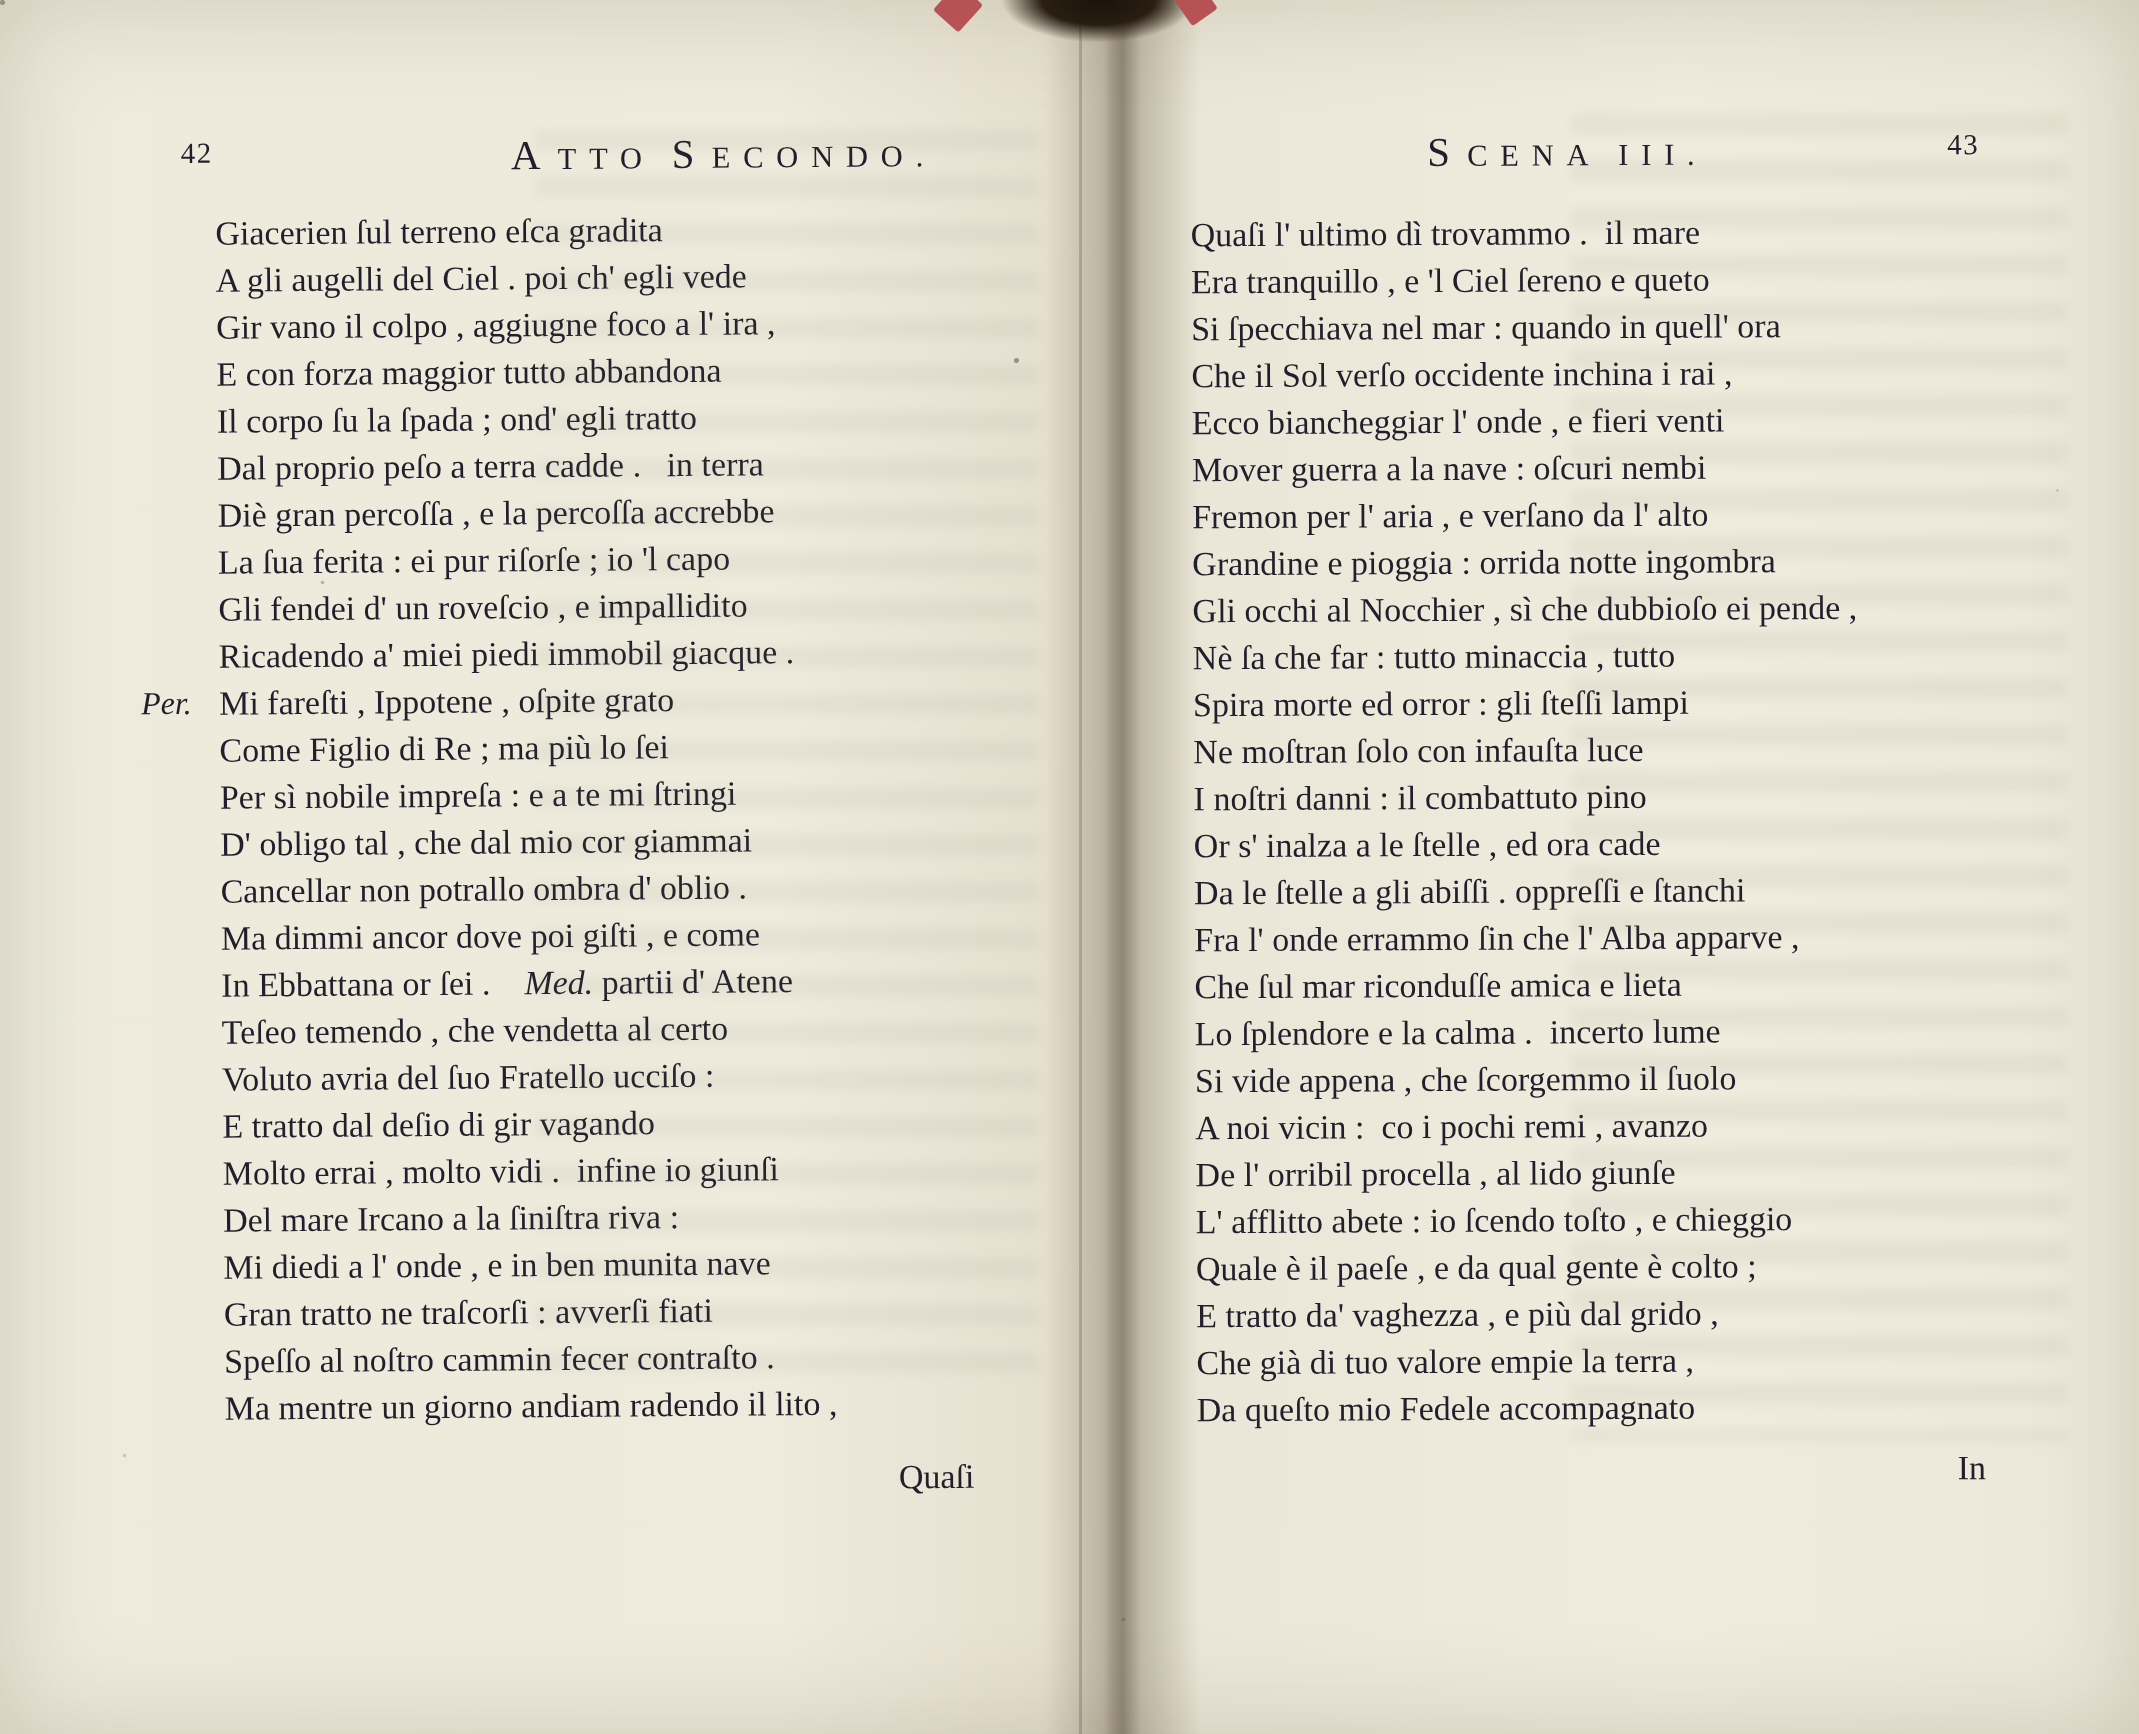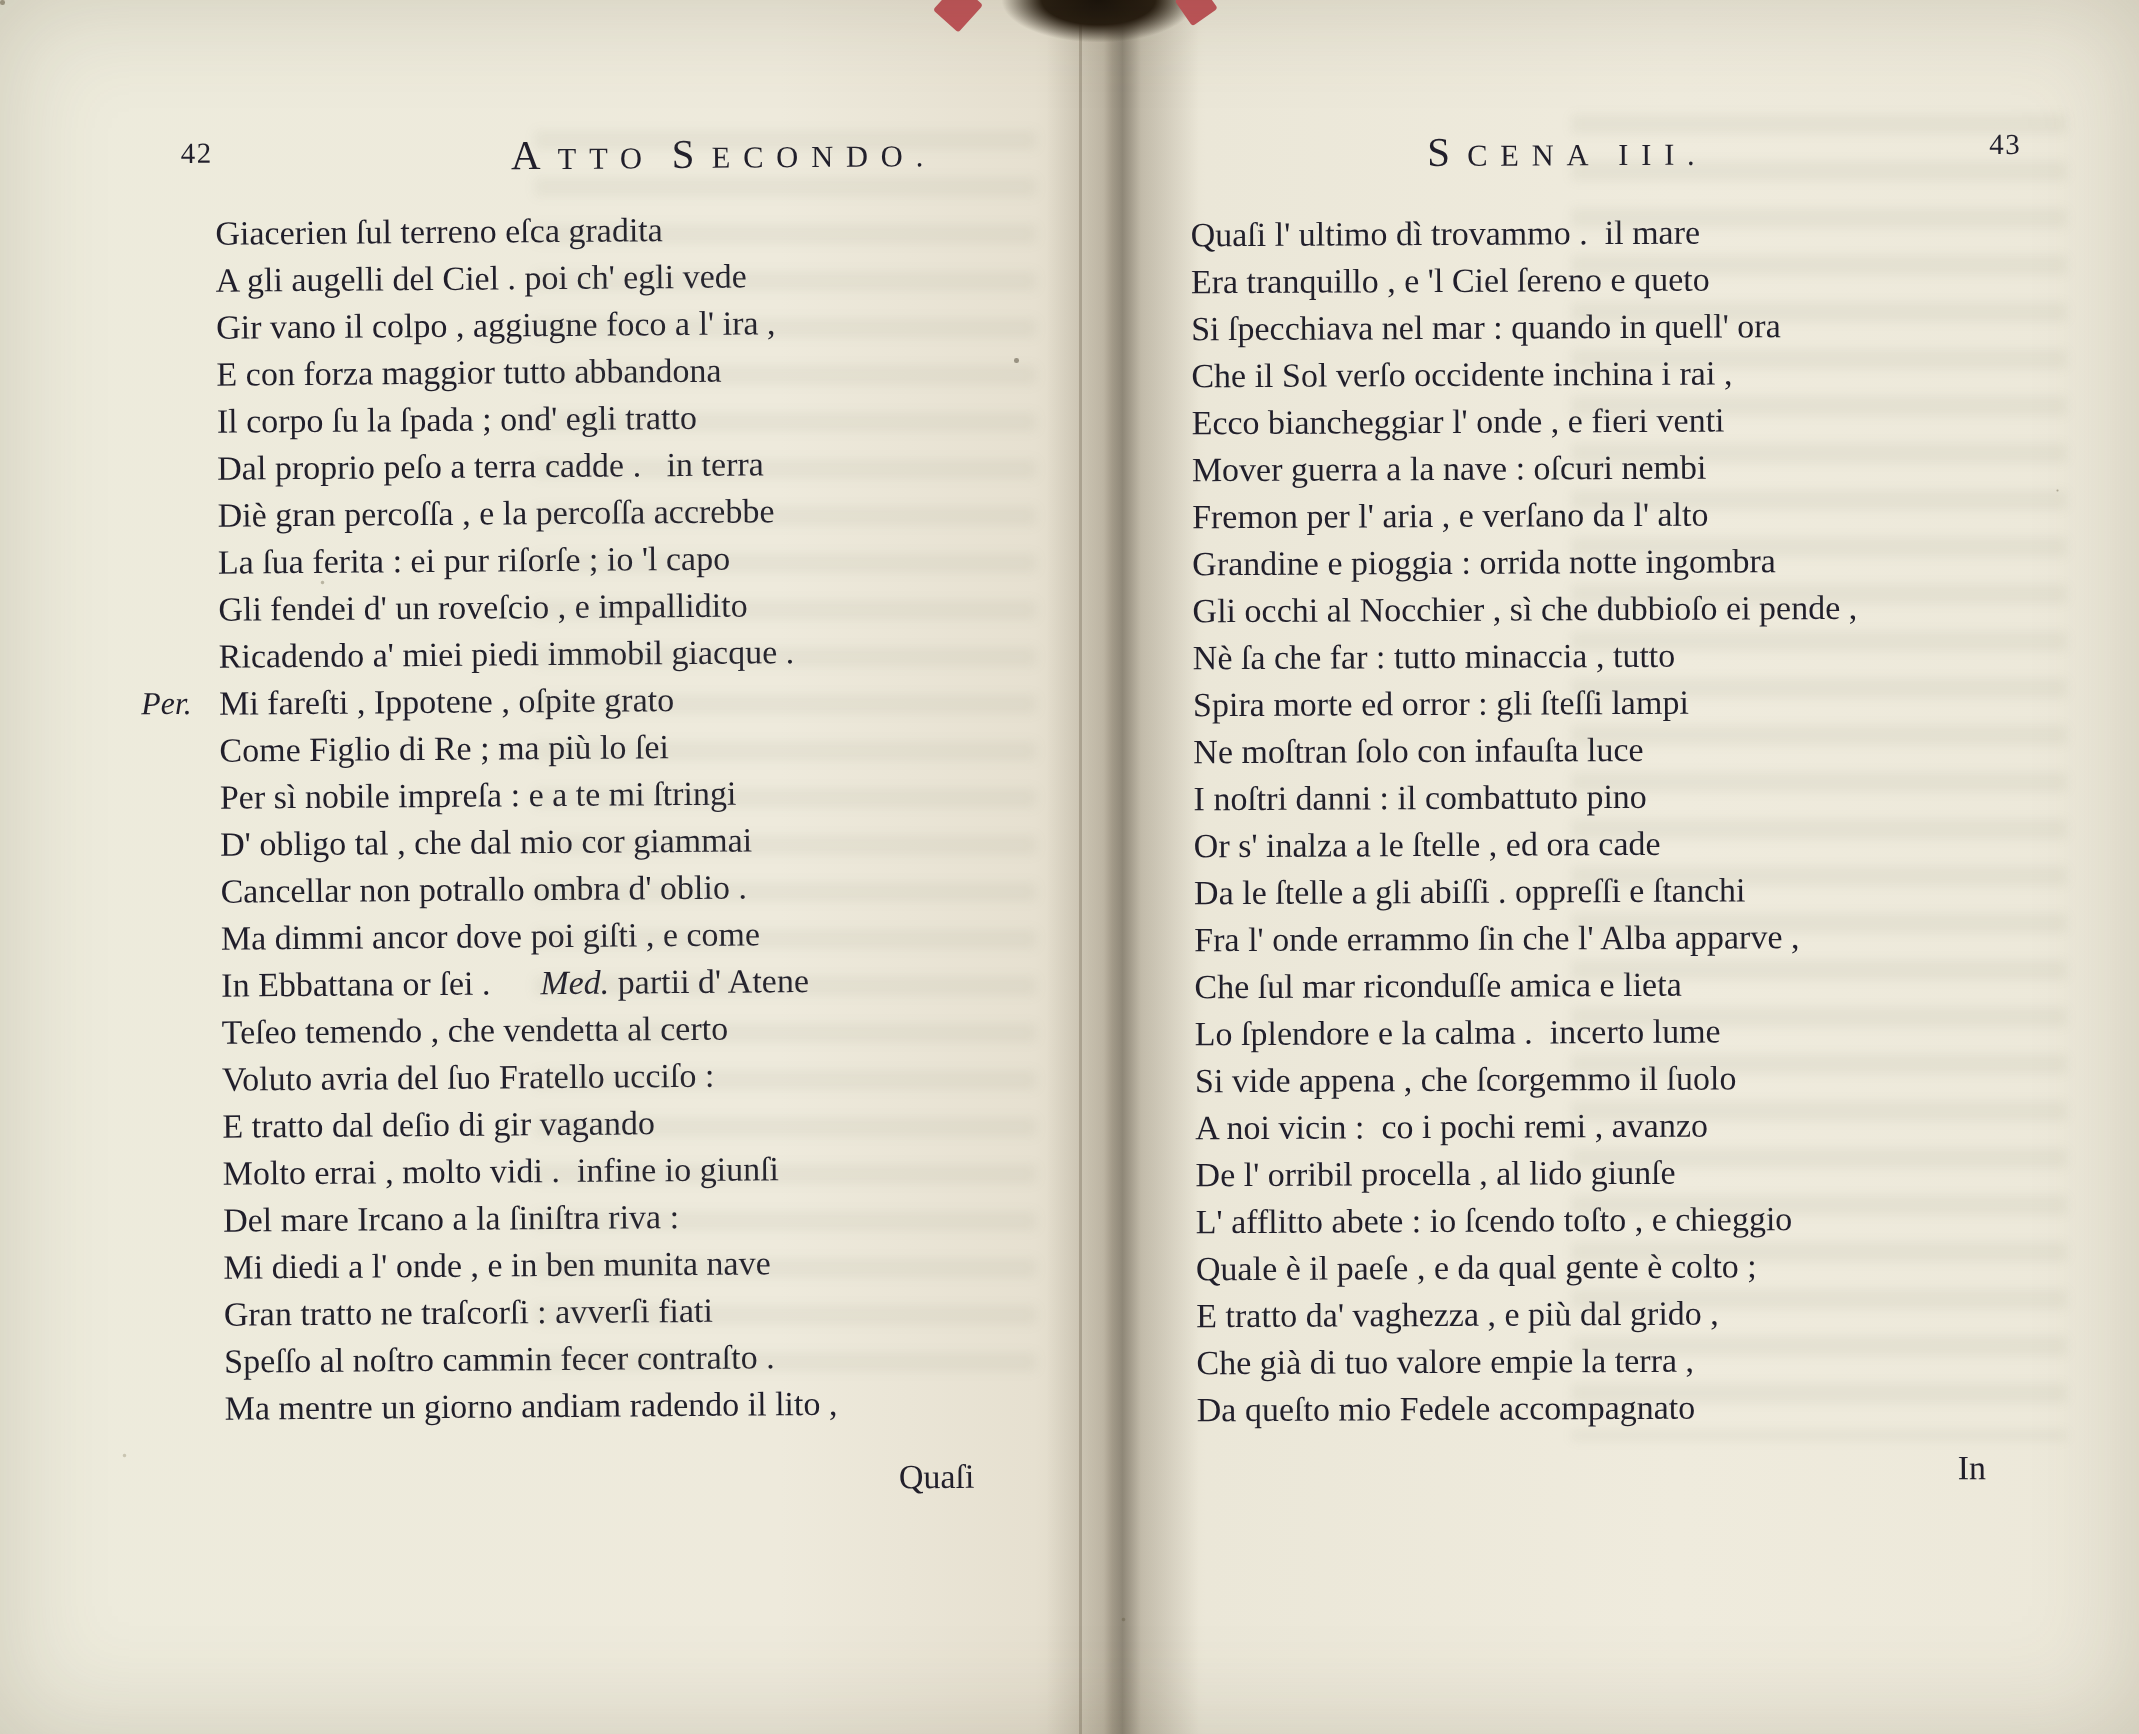--- a/index.html
+++ b/index.html
@@ -25,21 +25,21 @@
   .header-title .word{display:inline-block;letter-spacing:0.42em;margin-right:0.55em;}
   .header-title .lead{font-size:41px;letter-spacing:0.42em;}
 
   .verses{position:absolute;width:877px;}
   .line{position:relative;height:47px;line-height:47px;font-size:34px;white-space:pre;}
   .vtext{white-space:pre;}
   .line .speaker{
     position:absolute;left:-78px;top:0;
     font-style:italic;font-size:32px;
   }
-  .line em{font-style:italic;margin-left:16px;}
+  .line em{font-style:italic;}
   .catchword{
     position:absolute;font-size:34px;
   }
 
   
   .gutter{
     position:absolute;top:0;left:1046px;width:153px;height:100%;
     background:linear-gradient(to right,
       rgba(74,63,46,0) 0%,
       rgba(74,63,46,0.20) 38%,
@@ -121,21 +121,21 @@
           <div class="line"><span class="vtext">Gran tratto ne traſcorſi : avverſi fiati</span></div>
           <div class="line"><span class="vtext">Speſſo al noſtro cammin fecer contraſto .</span></div>
           <div class="line"><span class="vtext">Ma mentre un giorno andiam radendo il lito ,</span></div>
         </div>
       <div class="catchword" style="left:839px;top:1461px;width:183px;text-align:center">Quaſi</div>
     </div>
   </div>
 
   <div class="page page-right">
     <div class="content tilt-right">
-      <div class="pagenum" style="left:879px;top:130px">43</div>
+      <div class="pagenum" style="left:837px;top:130px">43</div>
       <div class="header-title" style="left:252px;top:127px;width:427px;text-align:center" id="header-right"><span class="word"><span class="lead">S</span><span>CENA</span></span><span class="word"><span>III.</span></span></div>
       <div class="verses" style="left:80px;top:209px" id="verses-right">
           <div class="line"><span class="vtext">Quaſi l' ultimo dì trovammo .  il mare</span></div>
           <div class="line"><span class="vtext">Era tranquillo , e 'l Ciel ſereno e queto</span></div>
           <div class="line"><span class="vtext">Si ſpecchiava nel mar : quando in quell' ora</span></div>
           <div class="line"><span class="vtext">Che il Sol verſo occidente inchina i rai ,</span></div>
           <div class="line"><span class="vtext">Ecco biancheggiar l' onde , e fieri venti</span></div>
           <div class="line"><span class="vtext">Mover guerra a la nave : oſcuri nembi</span></div>
           <div class="line"><span class="vtext">Fremon per l' aria , e verſano da l' alto</span></div>
           <div class="line"><span class="vtext">Grandine e pioggia : orrida notte ingombra</span></div>

